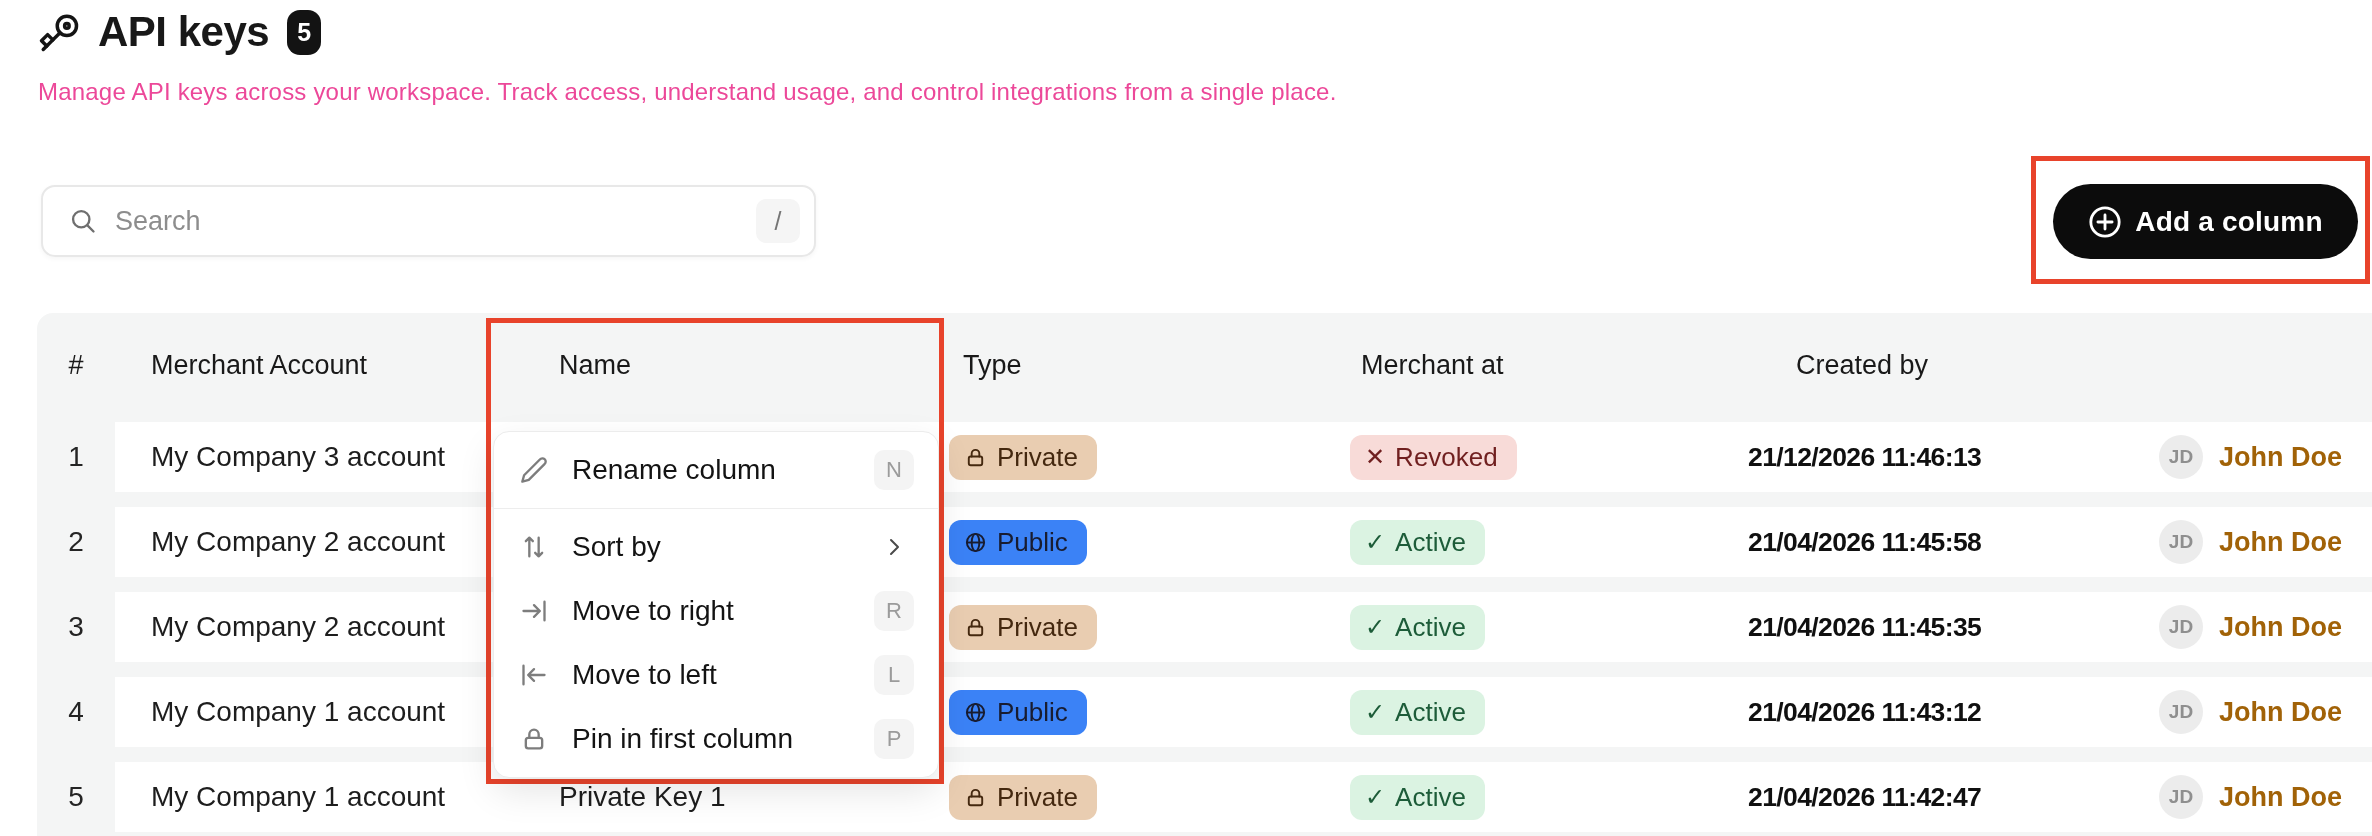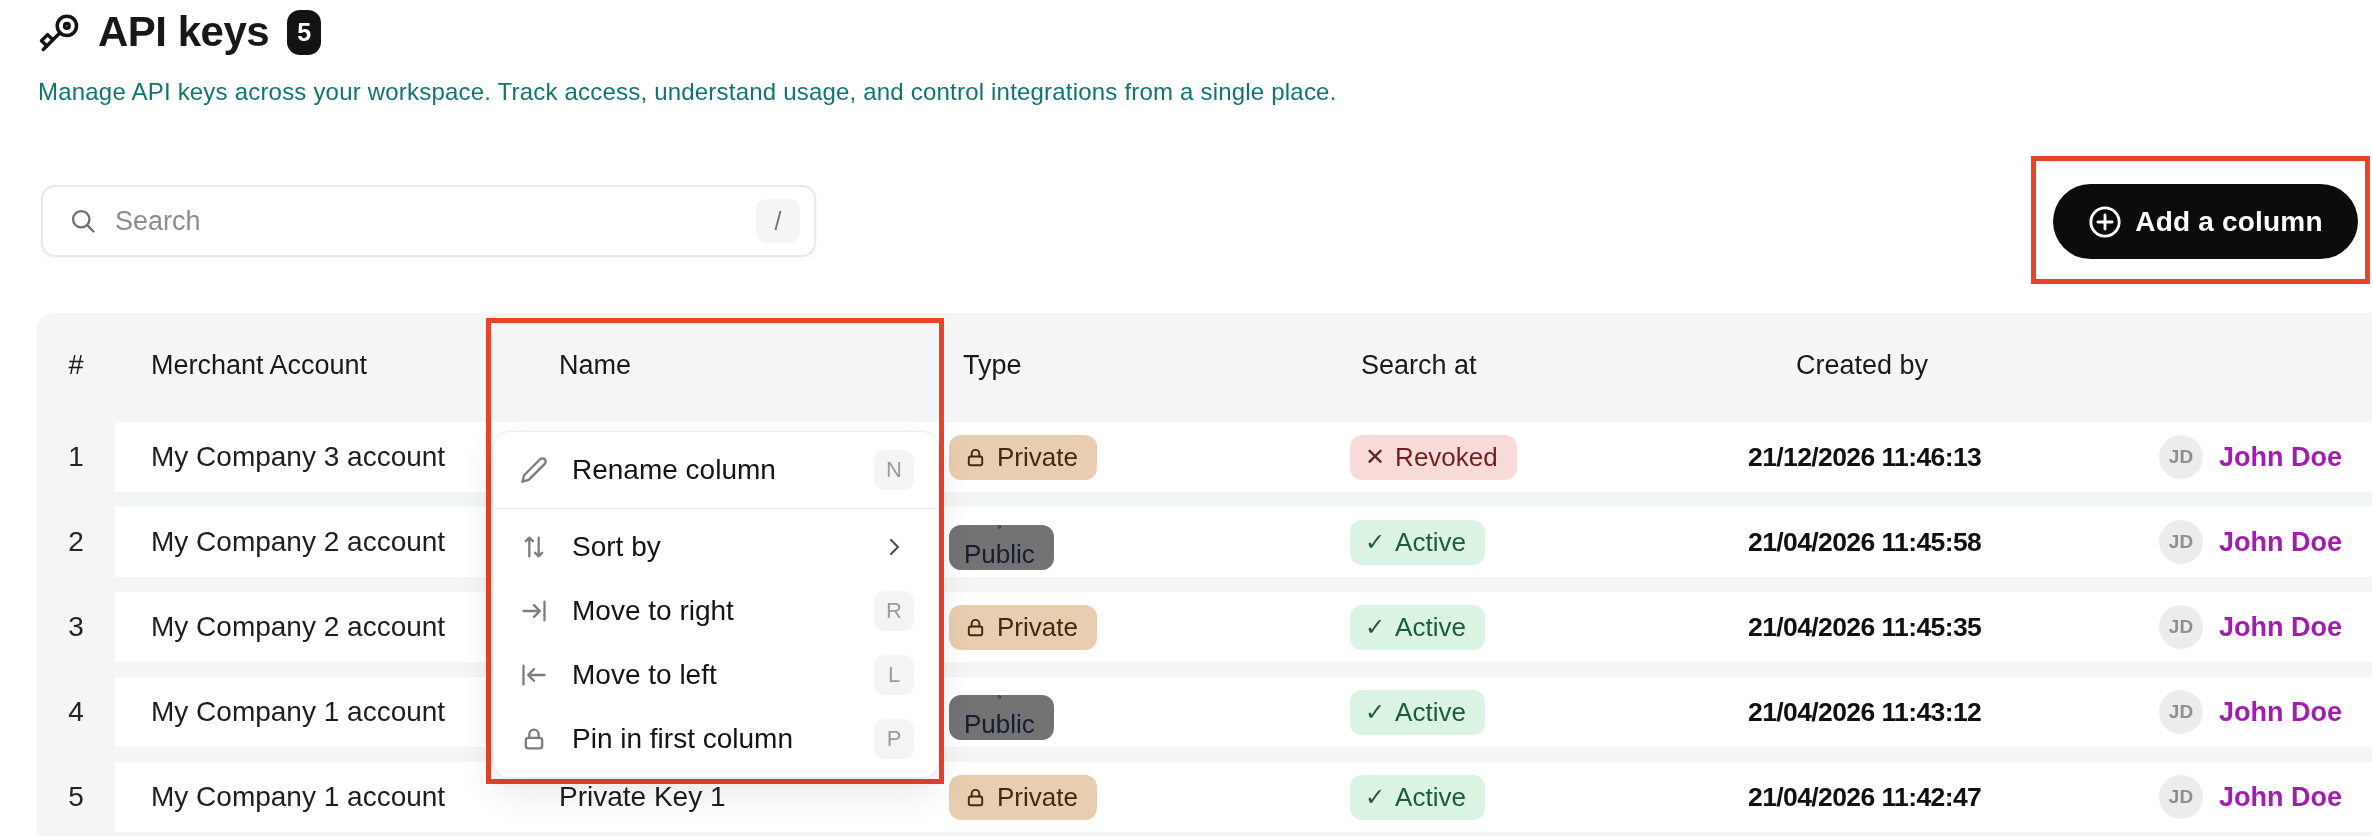--- a/index.html
+++ b/index.html
@@ -7,21 +7,21 @@
     font-family:"Liberation Sans","DejaVu Sans",sans-serif; color:#1a1a1a; }
   .page { position:relative; width:2372px; height:836px; }
 
   
   .title-row { position:absolute; left:38px; top:8px; display:flex; align-items:center; gap:18px; }
   .key-icon svg { width:42px; height:46px; display:block; }
   .page-title { font-size:42px; font-weight:600; letter-spacing:-0.5px; color:#181818; }
   .count-badge { min-width:34px; height:45px; padding:0 8px; background:#131313; color:#fff;
     border-radius:13px; display:flex; align-items:center; justify-content:center;
     font-size:25px; font-weight:700; }
-  .subtitle { position:absolute; left:38px; top:78px; font-size:24px; color:#0f766e; letter-spacing:0.2px; }
+  .subtitle { position:absolute; left:38px; top:78px; font-size:24px; color:#ec4899; letter-spacing:0.2px; }
 
   
   .search-box { position:absolute; left:41px; top:185px; width:775px; height:72px;
     background:#fff; border:2px solid #e8e8e8; border-radius:14px;
     display:flex; align-items:center; padding:0 14px 0 26px; gap:18px;
     box-shadow:0 2px 5px rgba(0,0,0,0.04); }
   .search-box svg { width:28px; height:28px; flex:0 0 auto; }
   .search-placeholder { flex:1; font-size:27px; color:#8d8d8d; }
   .slash-key { width:44px; height:44px; border-radius:10px; background:#f5f5f5;
     display:flex; align-items:center; justify-content:center; font-size:25px; color:#767676; }
@@ -56,30 +56,30 @@
   .row-card .col-merchant { width:408px; padding-left:36px; font-size:28px; color:#1d1d1d; }
   .row-card .col-name { width:392px; padding-left:36px; font-size:28px; color:#1d1d1d; }
   .cell-text { white-space:nowrap; overflow:hidden; }
 
   
   .badge { display:inline-flex; align-items:center; gap:10px; height:45px;
     padding:0 19px 0 15px; border-radius:12px; font-size:26px; font-weight:500; white-space:nowrap;text-align:center; }
   .badge svg { width:23px; height:23px; }
   .badge .glyph { font-size:24px; line-height:1; }
   .badge-private { background:#e9cdb1; color:#44280f; }
-  .badge-public  { background:#737373; color:#181c30;flex-direction:column; }
+  .badge-public  { background:#3b82f6; color:#181c30; }
   .badge-active  { background:#dbf3e2; color:#1d5c39; }
   .badge-revoked { background:#f8dbd8; color:#701f1f; }
 
   .created-at-text { font-size:26.5px; font-weight:700; letter-spacing:-0.6px; color:#101010; }
   .created-by-cell { display:flex; align-items:center; }
   .avatar { width:44px; height:44px; border-radius:50%; background:#ececec; color:#8f8f8f;
     display:flex; align-items:center; justify-content:center; font-size:19px; font-weight:700;
     margin-right:16px; flex:0 0 auto; }
-  .user-name { font-size:27px; font-weight:700; color:#a21caf; white-space:nowrap; }
+  .user-name { font-size:27px; font-weight:700; color:#a16207; white-space:nowrap; }
 
   
   .annotation-name-col { position:absolute; left:486px; top:318px; width:458px; height:466px;
     border:5px solid #e8432b; z-index:5; }
 
   
   .context-menu { position:absolute; left:493px; top:431px; width:446px; z-index:6;
     background:#fff; border:1px solid #ececec; border-radius:16px;
     box-shadow:0 14px 36px rgba(0,0,0,0.10); padding:6px 0; }
   .menu-item { height:64px; display:flex; align-items:center; padding:0 24px 0 26px; cursor:pointer; }
@@ -131,21 +131,21 @@
     </svg>
     <span>Add a column</span>
   </button>
 
   <div class="table">
     <div class="thead">
       <div class="col-idx">#</div>
       <div class="col-merchant">Merchant Account</div>
       <div class="col-name">Name</div>
       <div class="col-type">Type</div>
-      <div class="col-created-at">Search at</div>
+      <div class="col-created-at">Merchant at</div>
       <div class="col-created-by">Created by</div>
     </div>
 
     <div class="tbody">
 
       <div class="trow">
         <div class="idx-cell">1</div>
         <div class="row-card">
           <div class="col-merchant cell-text">My Company 3 account</div>
           <div class="col-name cell-text"></div>

